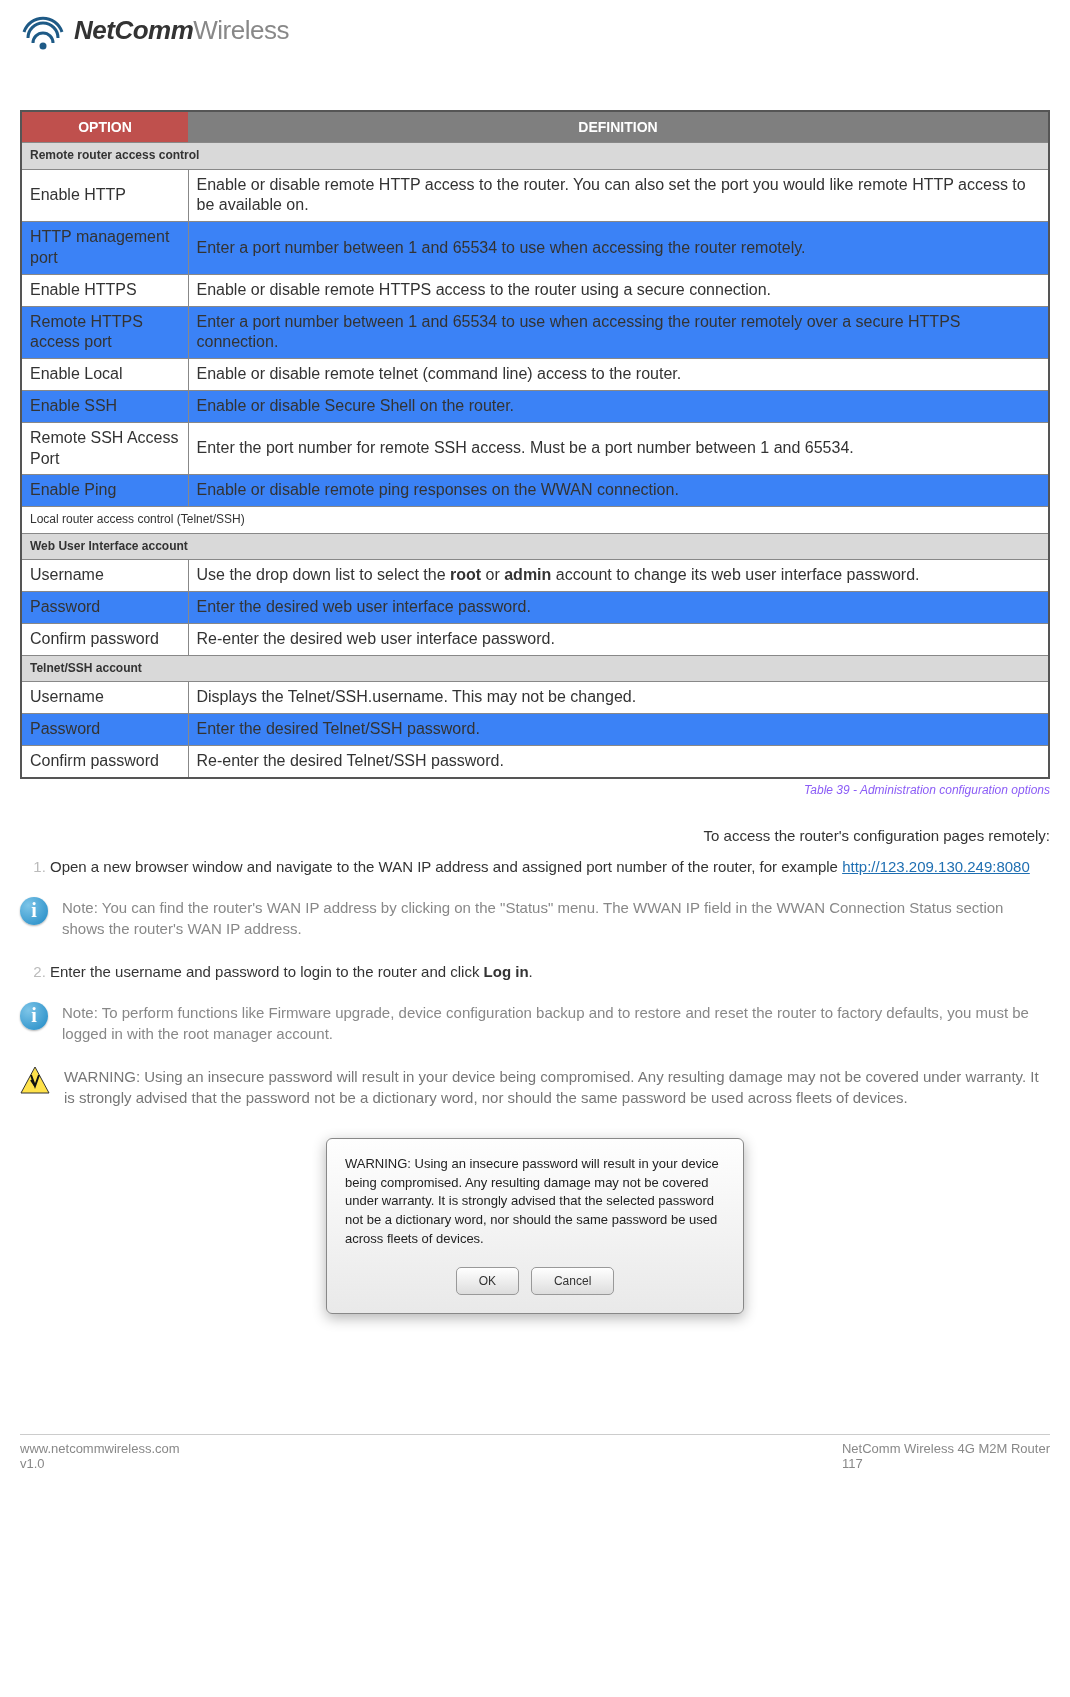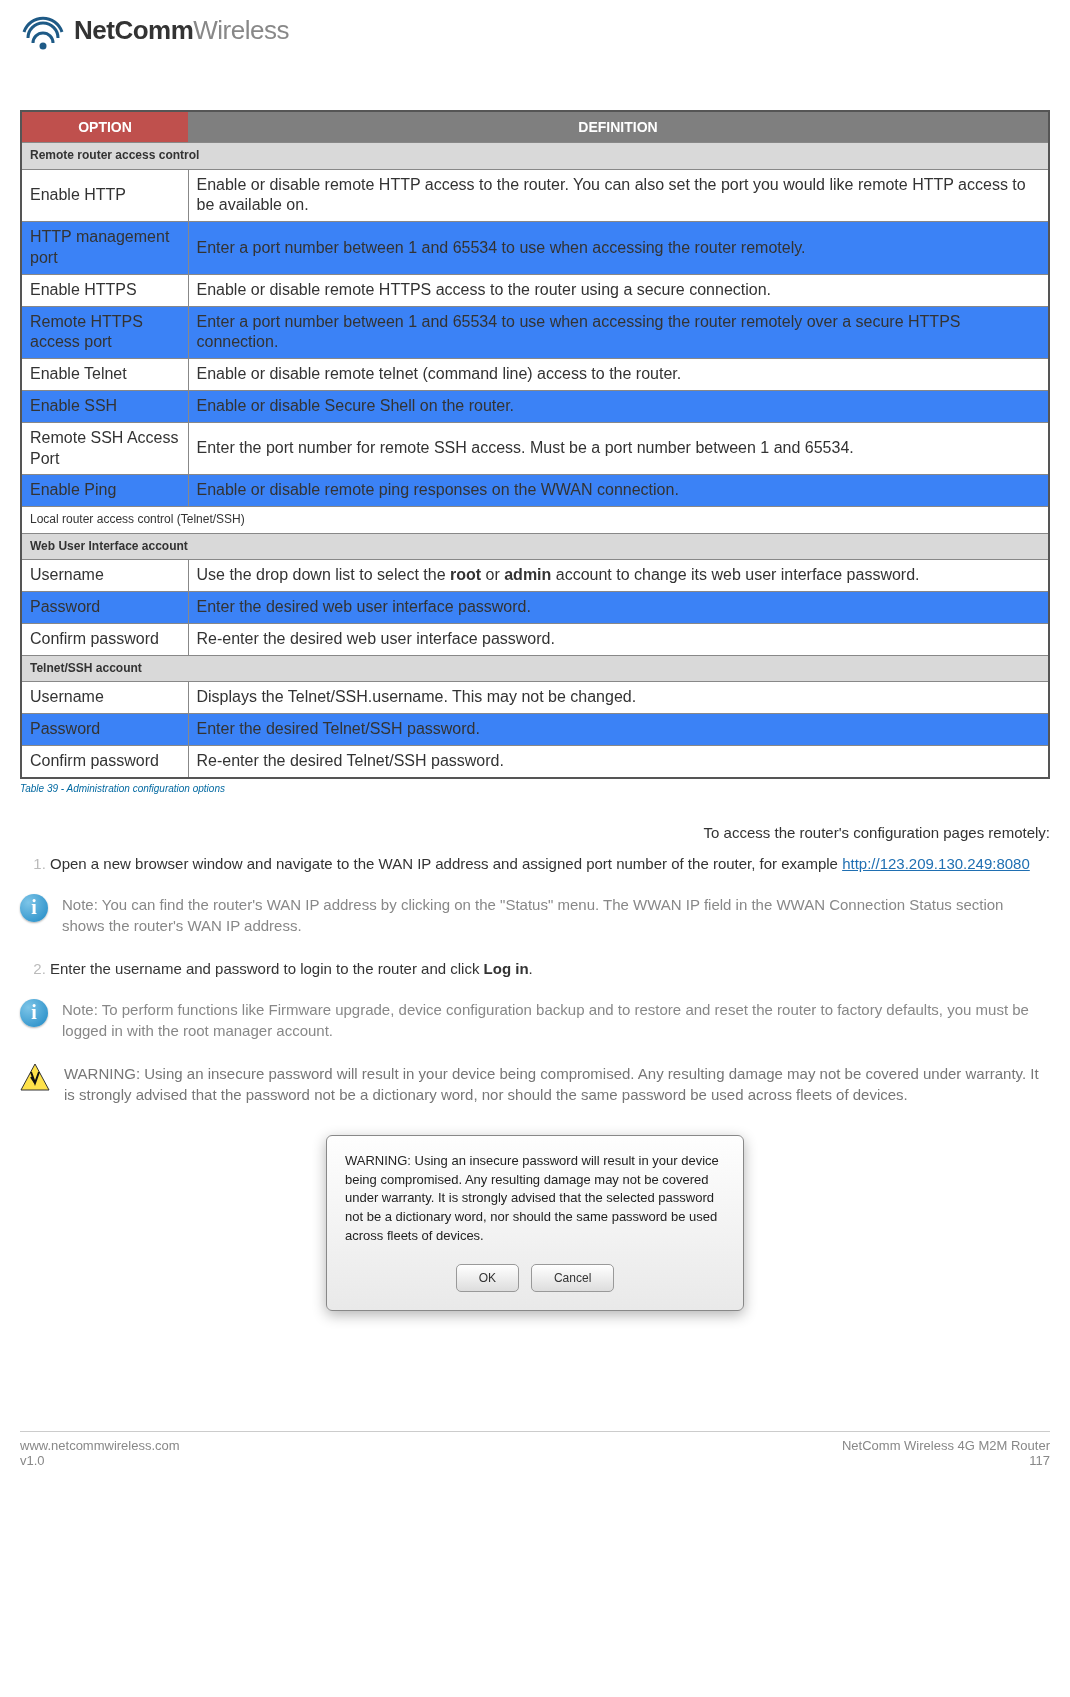--- a/index.html
+++ b/index.html
@@ -7,21 +7,21 @@
     margin: 0;
     padding: 10px 20px 20px 20px;
     width: 1070px;
     box-sizing: border-box;
     color: #333;
     font-size: 14px;
   }
   .logo-row { display: flex; align-items: center; gap: 8px; margin-bottom: 60px; }
   .logo-mark { width: 46px; height: 40px; position: relative; }
   .logo-text { font-size: 26px; color: #333; letter-spacing: -0.5px; }
-  .logo-text .bold { font-weight: bold; }
+  .logo-text .bold { font-weight: bold; font-style: italic; }
   .logo-text .light { font-weight: 300; color: #888; }
   table.def {
     border-collapse: collapse;
     width: 100%;
     border: 2px solid #555;
   }
   table.def th {
     color: #fff;
     font-weight: bold;
     padding: 7px 8px;
@@ -41,24 +41,24 @@
     background: #D9D9D9;
     font-weight: bold;
     font-size: 12px;
   }
   table.def tr.section-plain td {
     background: #fff;
     font-size: 12px;
   }
   table.def tr.zebra td { background: #3b82f6; }
   .caption {
-    text-align: left;
+    text-align: right;
     font-style: italic;
-    color: #0369a1;
-    font-size: 10px;
+    color: #8b5cf6;
+    font-size: 12px;
     margin: 4px 0 30px 0;
   }
   .intro { margin: 10px 0 12px 0; font-size: 15px; text-align: right; }
   ol.steps { margin: 0 0 20px 30px; padding: 0; }
   ol.steps li { margin-bottom: 8px; font-size: 15px; line-height: 1.4; }
   ol.steps li::marker { color: #bbb; }
   a.url { color: #1F6FB2; text-decoration: underline; }
   .note-row {
     display: flex;
     align-items: flex-start;
@@ -103,21 +103,21 @@
     padding: 6px 22px;
     margin: 0 4px;
     border: 1px solid #999;
     border-radius: 5px;
     background: linear-gradient(#fff, #ddd);
     font-size: 12px;
     color: #333;
     cursor: pointer;
   }
   .footer-line { border-top: 1px solid #ccc; margin-top: 40px; padding-top: 6px; display: flex; justify-content: space-between; font-size: 13px; color: #888; }
-  .footer-right { text-align: right; }
+  .footer-right { text-align: left; }
 </style>
 </head>
 <body>
 
 <div class="logo-row">
   <div class="logo-mark">
     <svg viewBox="0 0 46 40" width="46" height="40">
       <g fill="none" stroke="#1E5A86" stroke-width="3">
         <path d="M4 22 A20 20 0 0 1 42 22"></path>
         <path d="M8 28 A15 15 0 0 1 38 28"></path>
@@ -152,21 +152,21 @@
       </tr>
     <tr>
         <td>Enable HTTPS</td>
         <td>Enable or disable remote HTTPS access to the router using a secure connection.</td>
       </tr>
     <tr class="zebra">
         <td>Remote HTTPS access port</td>
         <td>Enter a port number between 1 and 65534 to use when accessing the router remotely over a secure HTTPS connection.</td>
       </tr>
     <tr>
-        <td>Enable Telnet</td>
+        <td>Enable Local</td>
         <td>Enable or disable remote telnet (command line) access to the router.</td>
       </tr>
     <tr class="zebra">
         <td>Enable SSH</td>
         <td>Enable or disable Secure Shell on the router.</td>
       </tr>
     <tr>
         <td>Remote SSH Access Port</td>
         <td>Enter the port number for remote SSH access. Must be a port number between 1 and 65534.</td>
       </tr>

